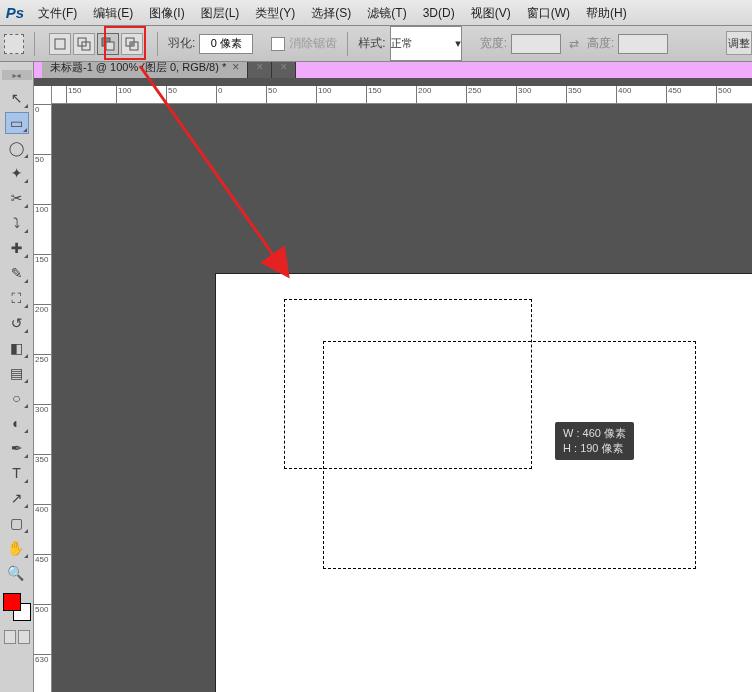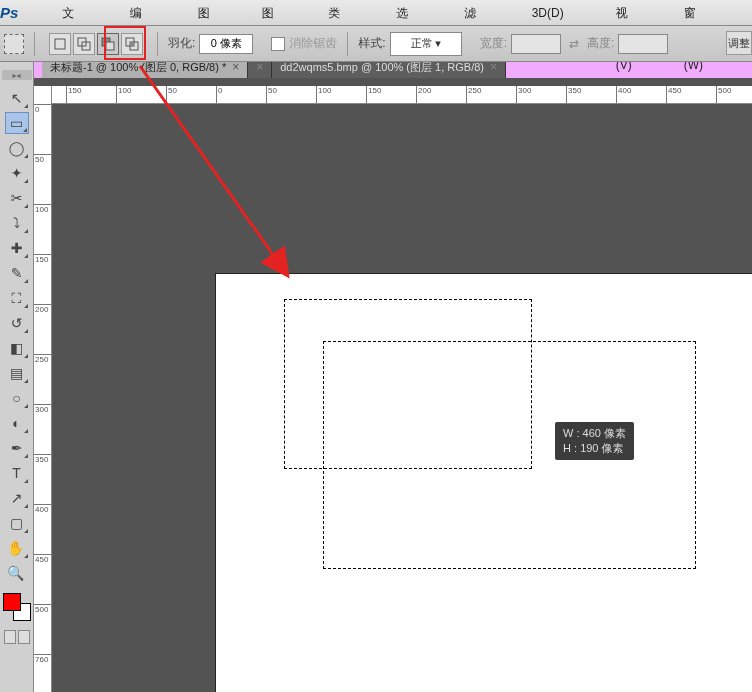--- a/index.html
+++ b/index.html
@@ -1,32 +1,32 @@
 <!DOCTYPE html>
 <html><head>
 <meta charset="utf-8">
 <style>
 * { box-sizing: border-box; margin: 0; padding: 0; font-family: "Microsoft YaHei", Arial, sans-serif; }
 body { width: 752px; height: 692px; background: #535353; overflow: hidden; position: relative; }
 
 
-.menubar { height: 26px; background: linear-gradient(#eaeaea,#d8d8d8); display: flex; align-items: center; border-bottom: 1px solid #888; font-size: 12px; gap: 36px; }
+.menubar { height: 26px; background: linear-gradient(#eaeaea,#d8d8d8); display: flex; align-items: center; border-bottom: 1px solid #888; font-size: 12px; }
 .ps-logo { width: 30px; height: 26px; display: flex; align-items: center; justify-content: center; color: #084d8c; font-weight: bold; font-size: 15px; font-style: italic; }
 .menu-item { padding: 0 8px; height: 26px; line-height: 26px; cursor: default; color: #222; }
 
 
 .optbar { height: 36px; background: linear-gradient(#d6d6d6,#c5c5c5); border-bottom: 1px solid #888; display: flex; align-items: center; font-size: 12px; color: #333; padding: 0 4px; gap: 4px; position: relative; }
 .opt-btn { width: 22px; height: 22px; border: 1px solid #999; background: #e0e0e0; display: flex; align-items: center; justify-content: center; }
 .opt-btn.tsel { width: 20px; height: 20px; border: 1px dashed #666; }
 .opt-group { display: flex; gap: 2px; align-items: center; margin: 0 4px; }
 .opt-sep { width: 1px; height: 24px; background: #999; margin: 0 6px; }
 .opt-label { color: #444; }
 .opt-input { width: 54px; height: 20px; border: 1px solid #888; background: #fff; font-size: 11px; padding: 0 3px; text-align: center; }
 .opt-check { width: 14px; height: 14px; border: 1px solid #888; background: #fff; }
-.opt-select { width: 72px; height: 24px; border: 1px solid #888; background: #fff; display: flex; align-items: center; justify-content: space-between; padding: 0 20px; font-size: 11px; text-align: right; }
+.opt-select { width: 72px; height: 35px; border: 1px solid #888; background: #fff; display: flex; align-items: center; justify-content: space-between; padding: 0 0; font-size: 11px; text-align: right; }
 .dim-field { width: 50px; height: 20px; border: 1px solid #888; background: #e4e4e4; }
 .opt-end-btn { position: absolute; right: 0; top: 5px; height: 24px; width: 26px; border: 1px solid #999; background: #e0e0e0; display: flex; align-items: center; justify-content: center; font-size: 11px; }
 
 
 .red-highlight { position: absolute; left: 104px; top: 26px; width: 42px; height: 34px; border: 2px solid #e52222; pointer-events: none; z-index: 50; }
 
 
 .tabsbar { height: 16px; background: #f0abfc; display: flex; align-items: flex-end; font-size: 11px; padding-left: 42px; }
 .doc-tab { height: 22px; background: #5e5e5e; color: #ddd; padding: 0 8px; display: flex; align-items: center; gap: 6px; border-right: 1px solid #333; }
 .doc-tab.active { background: #b0b0b0; color: #222; }
@@ -141,21 +141,20 @@
 
 <div class="tabsbar">
   <div class="doc-tab active">
     <span>未标题-1 @ 100% (图层 0, RGB/8) *</span>
     <span class="tab-close">×</span>
   </div>
   <div class="doc-tab">
     <span class="tab-close">×</span>
   </div>
   <div class="doc-tab">
-    <span>dd2wqms5.bmp @ 100% (图层 1, RGB/8)</span>
     <span class="tab-close">×</span>
   </div>
 </div>
 
 <div class="tool-col">
   <div class="collapse">▸◂</div>
   <div class="tool-btn">
       <span>↖</span>
       <div class="corner"></div>
     </div>
@@ -266,21 +265,21 @@
     <div class="vrule-tick" style="top: 68px;">50</div>
     <div class="vrule-tick" style="top: 118px;">100</div>
     <div class="vrule-tick" style="top: 168px;">150</div>
     <div class="vrule-tick" style="top: 218px;">200</div>
     <div class="vrule-tick" style="top: 268px;">250</div>
     <div class="vrule-tick" style="top: 318px;">300</div>
     <div class="vrule-tick" style="top: 368px;">350</div>
     <div class="vrule-tick" style="top: 418px;">400</div>
     <div class="vrule-tick" style="top: 468px;">450</div>
     <div class="vrule-tick" style="top: 518px;">500</div>
-    <div class="vrule-tick" style="top: 568px;">760</div>
+    <div class="vrule-tick" style="top: 568px;">630</div>
   </div>
 
 <div class="stage">
   <div class="canvas"></div>
   <div class="marquee sel1"></div>
   <div class="marquee sel2"></div>
   <div class="dim-tip">
     <div><span>W :</span> <span>460 像素</span></div>
     <div><span>H :</span> <span>190 像素</span></div>
   </div>

